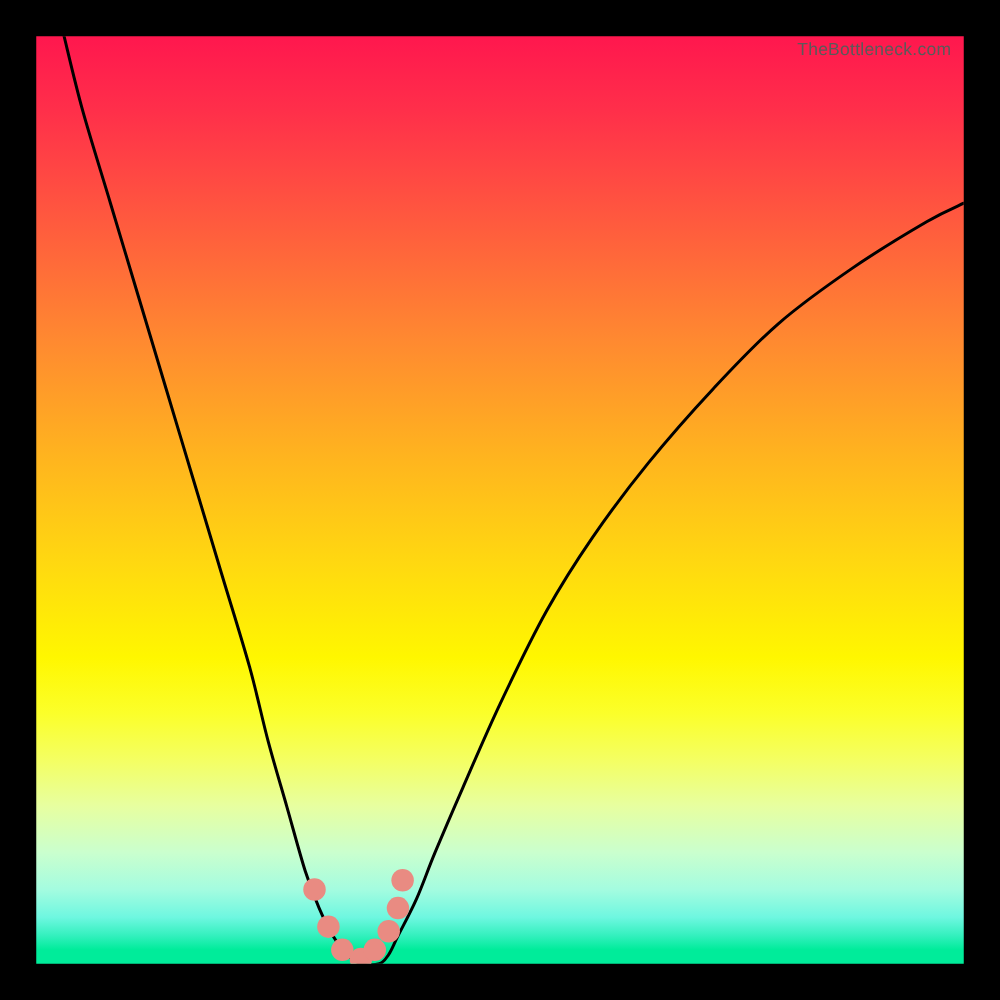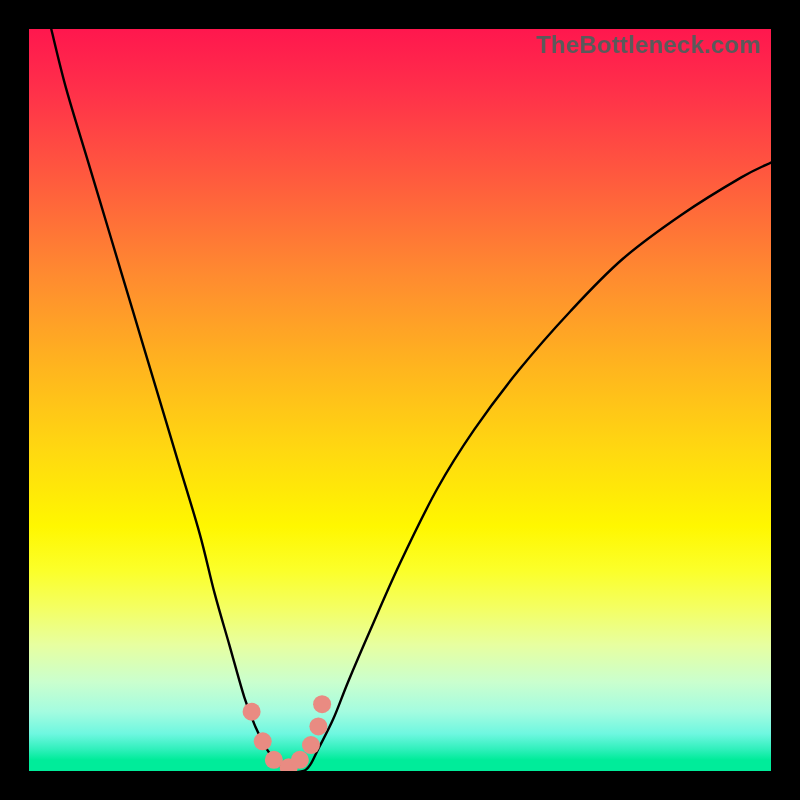--- a/index.html
+++ b/index.html
@@ -41,22 +41,22 @@
       #32f0bd 97%,
       #00ec9a 98.5%,
       #00ec9a 100%
     );
   }
   .brand {
     position: absolute;
     top: 2px;
     right: 10px;
     font-family: Arial, Helvetica, sans-serif;
-    font-size: 24px;
-    font-weight: 700;
+    font-size: 14px;
+    font-weight: 400;
     color: #5a5a5a;
     letter-spacing: 0.2px;
   }
   svg.curve {
     position: absolute;
     left: 0;
     top: 0;
     width: 742px;
     height: 742px;
   }

